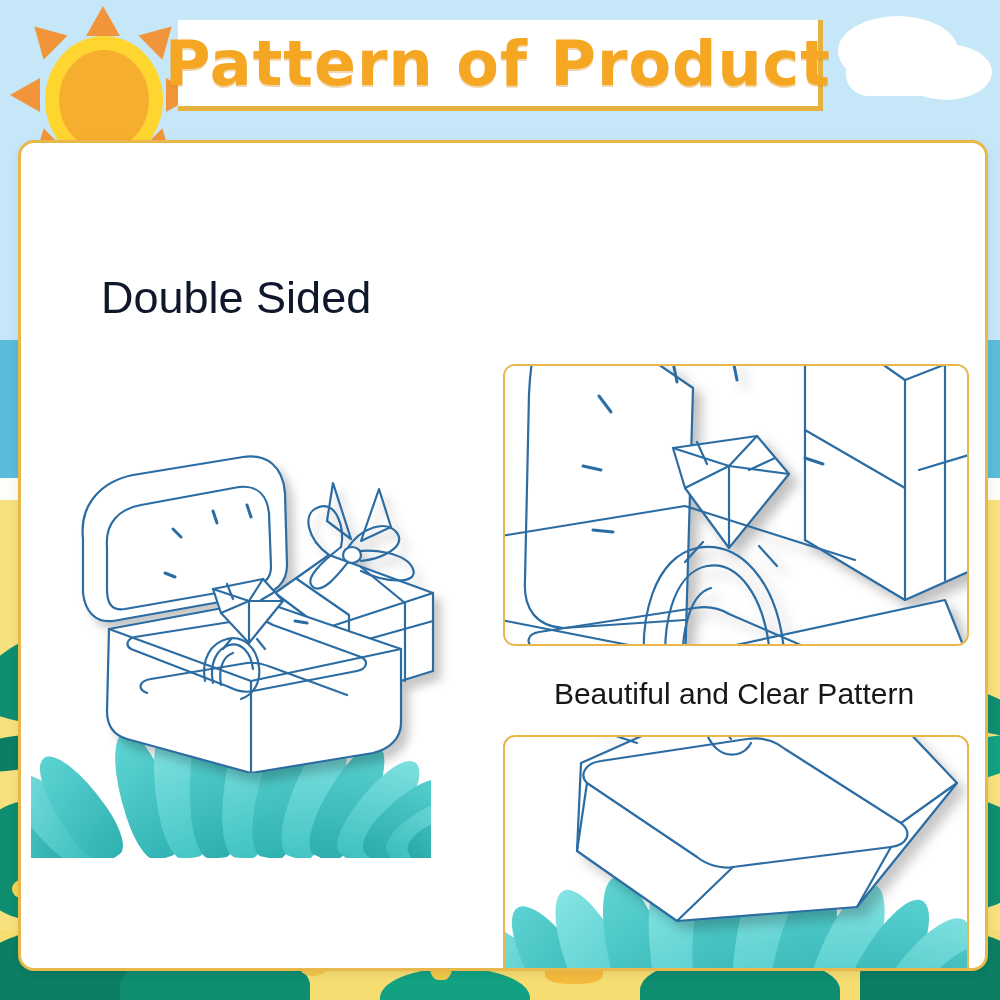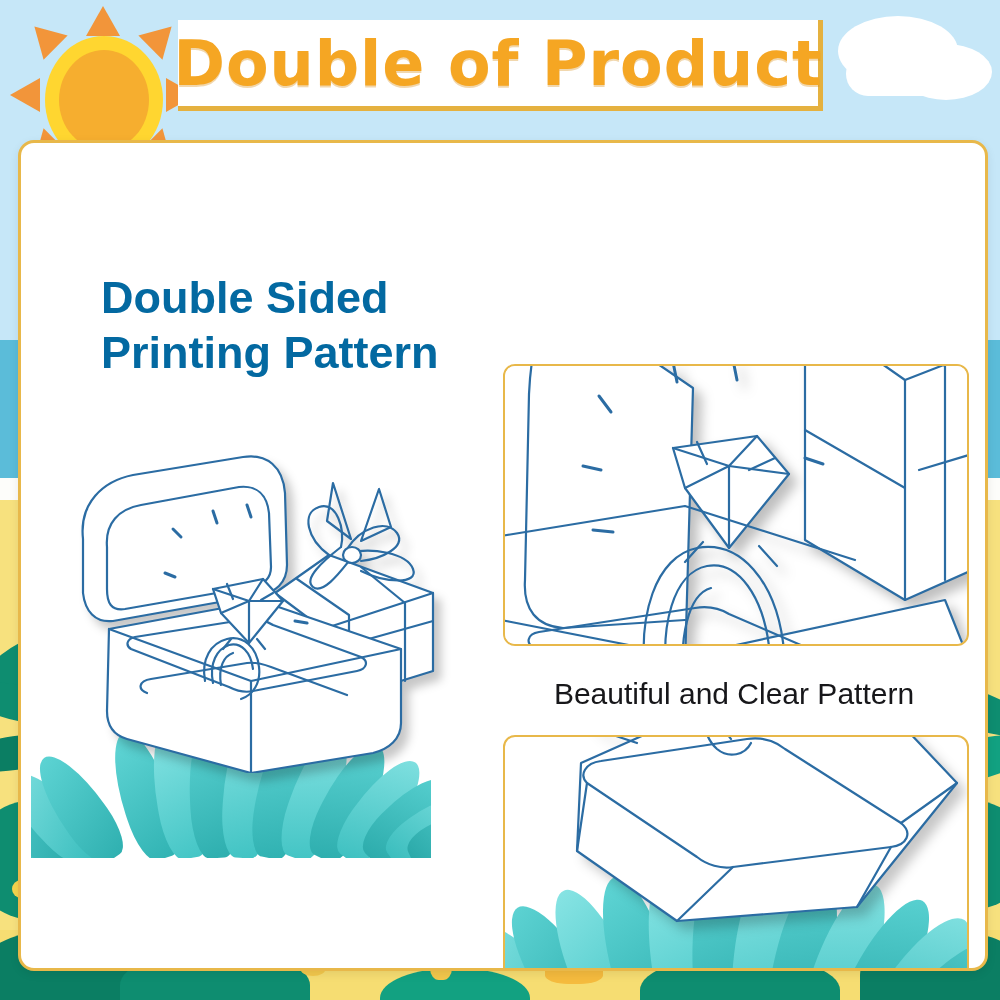--- a/index.html
+++ b/index.html
@@ -68,21 +68,21 @@
   .card{
     position:absolute;left:18px;top:140px;width:964px;height:825px;
     background:#ffffff;border:3px solid #e8b84a;border-radius:16px;
     box-shadow:0 3px 10px rgba(0,0,0,.08);
     overflow:hidden;
   }
 
   
   .lead{
     position:absolute;left:80px;top:128px;width:400px;
-    font-size:45px;line-height:1.22;color:#0369a1;font-weight:700;
+    font-size:45px;line-height:1.22;color:#0f172a;font-weight:400;
   }
 
   
   .art{display:block;}
   .art path,.art line,.art polyline,.art polygon,.art ellipse,.art circle,.art rect{
     fill:#ffffff;stroke:#2b6ca3;stroke-width:2.2;
     stroke-linejoin:round;stroke-linecap:round;
   }
   .art .nofill{fill:none;}
   .art .spark{stroke-width:3;fill:none;}
@@ -152,28 +152,27 @@
   <div class="sun-ray" style="left:136px;top:130px;transform:rotate(135deg);"></div>
   <div class="sun-ray" style="left:78px;top:152px;transform:rotate(180deg);"></div>
   <div class="sun-ray" style="left:20px;top:130px;transform:rotate(225deg);"></div>
   <div class="sun-ray" style="left:0px;top:74px;transform:rotate(270deg);"></div>
   <div class="sun-ray" style="left:20px;top:16px;transform:rotate(315deg);"></div>
   <div class="sun-outer"></div>
   <div class="sun-inner"></div>
 </div>
 
 <div class="title-banner">
-  <span class="title-text">Double of Product</span>
+  <span class="title-text">Pattern of Product</span>
 </div>
 
 <div class="card">
 
   <div class="lead">
     <div>Double Sided</div>
-    <div>Printing Pattern</div>
   </div>
 
   <div class="honey" style="left:10px;top:570px;width:400px;height:145px;">
     <div class="petal" style="left:0px;width:44px;height:92px;transform:rotate(-64deg);">
         <i style="background:linear-gradient(160deg,#6fdada,#2fb6b6);"></i>
       </div>
     <div class="petal" style="left:18px;width:44px;height:104px;transform:rotate(-54deg);">
         <i style="background:linear-gradient(160deg,#57d2d2,#2aa9a9);"></i>
       </div>
     <div class="petal" style="left:38px;width:46px;height:114px;transform:rotate(-44deg);">

